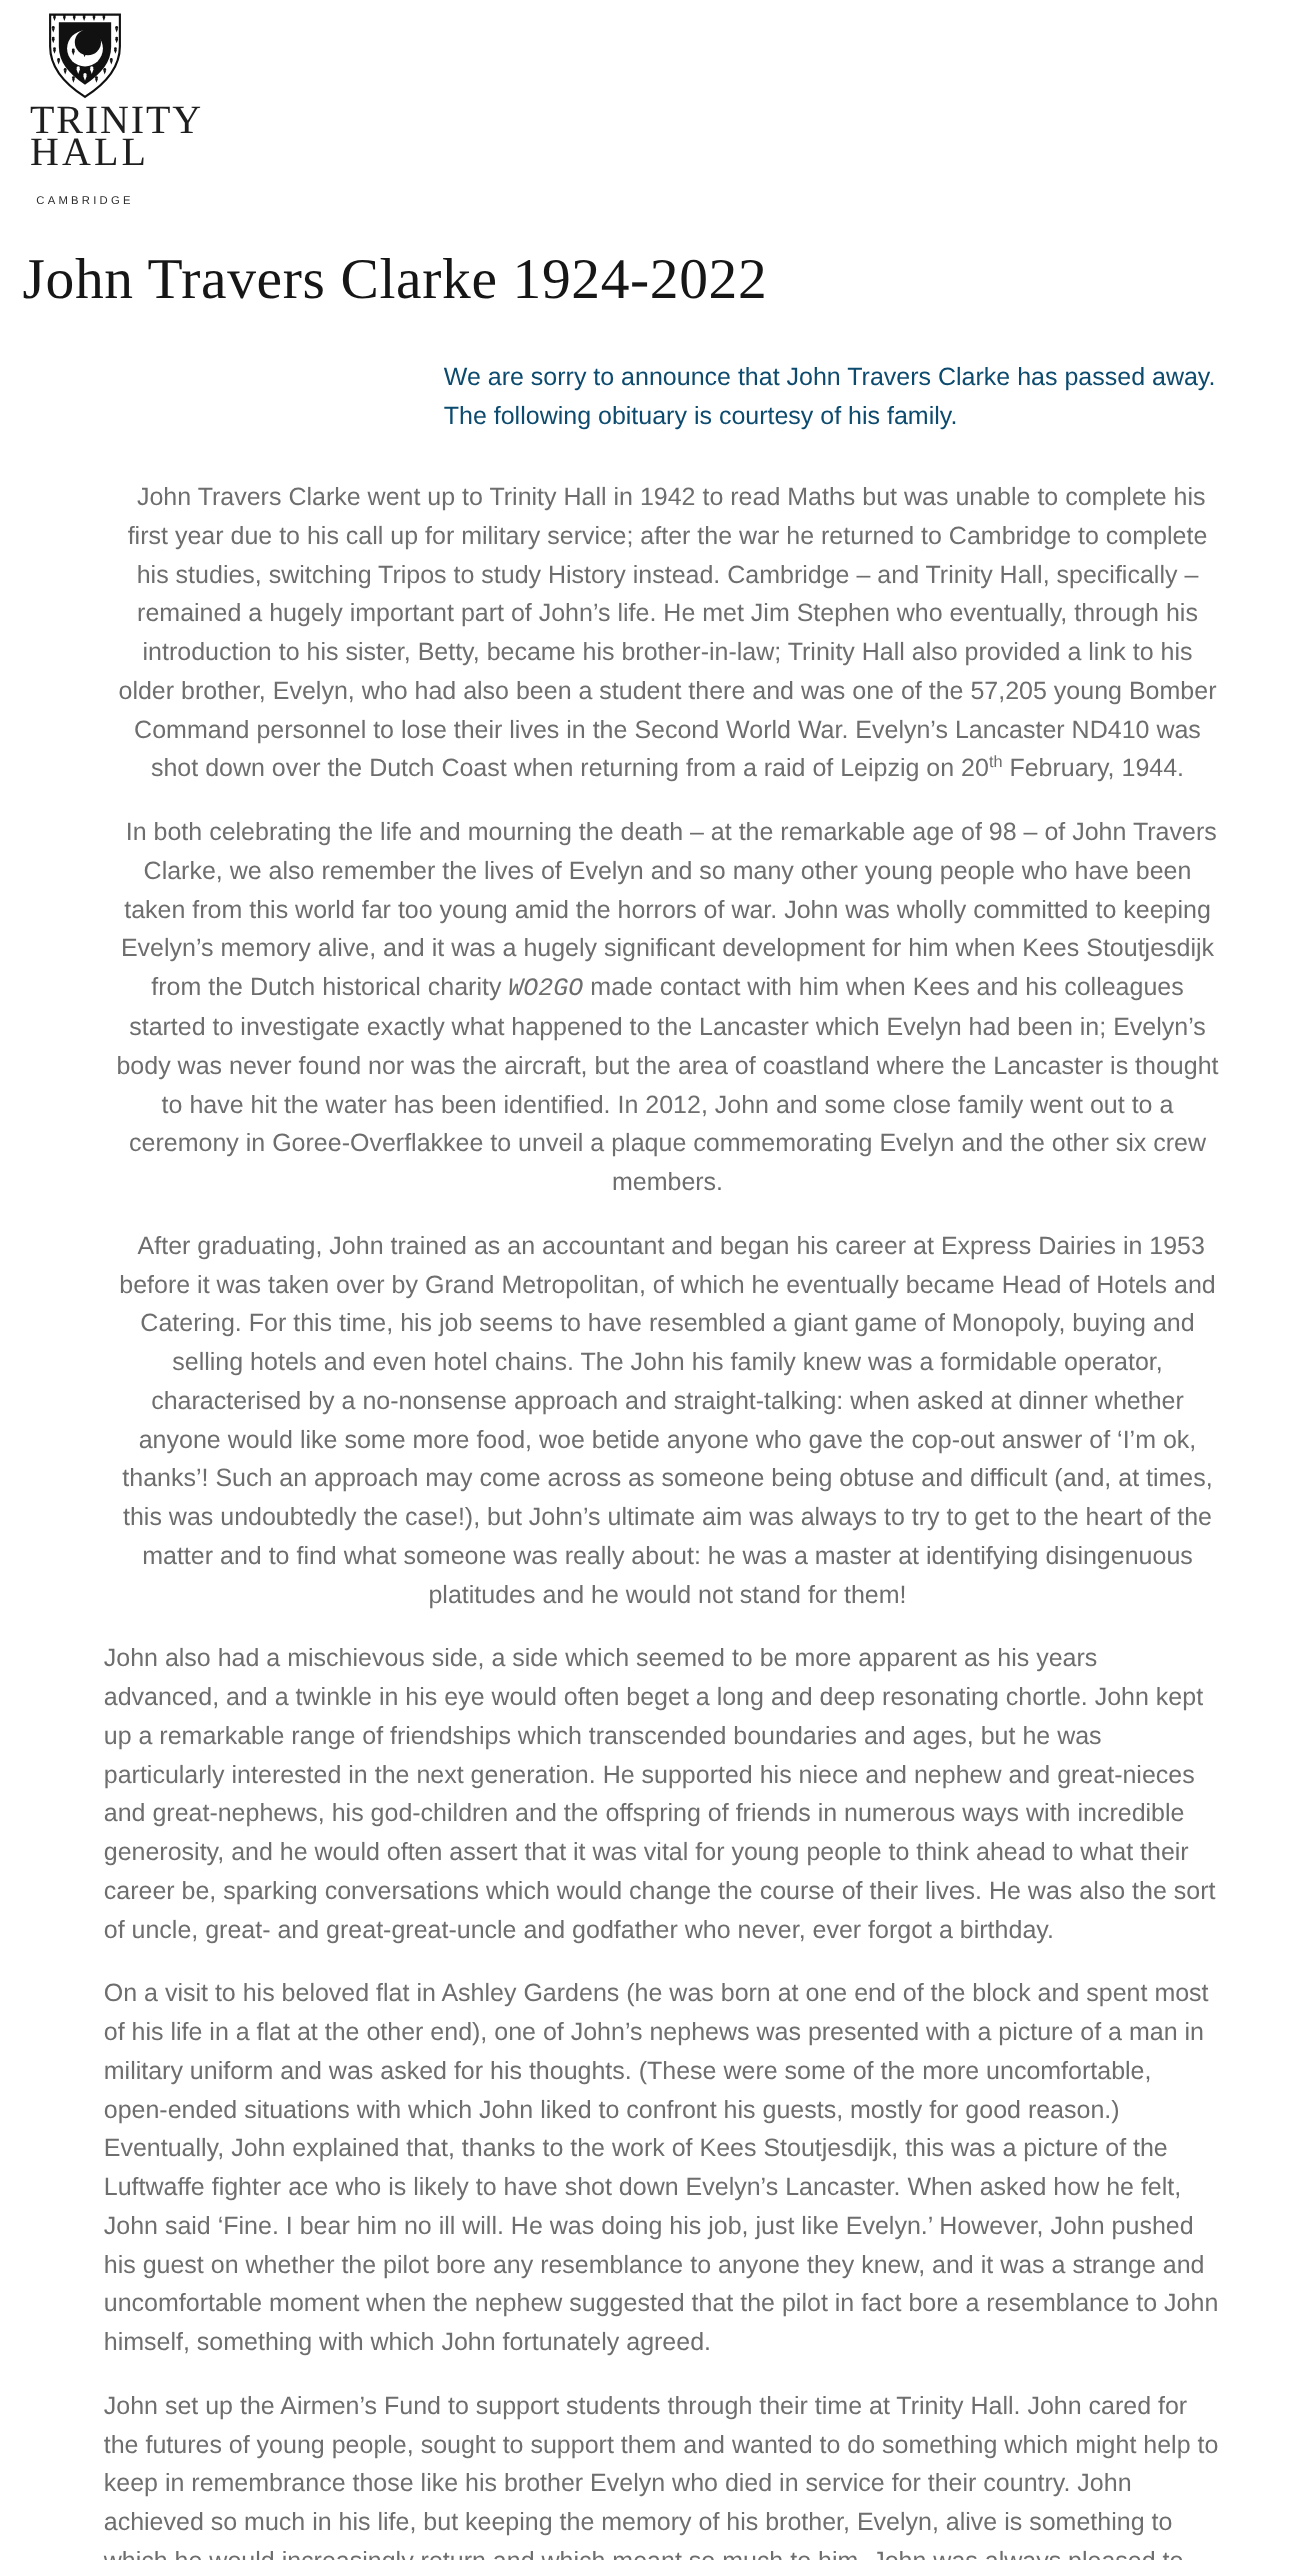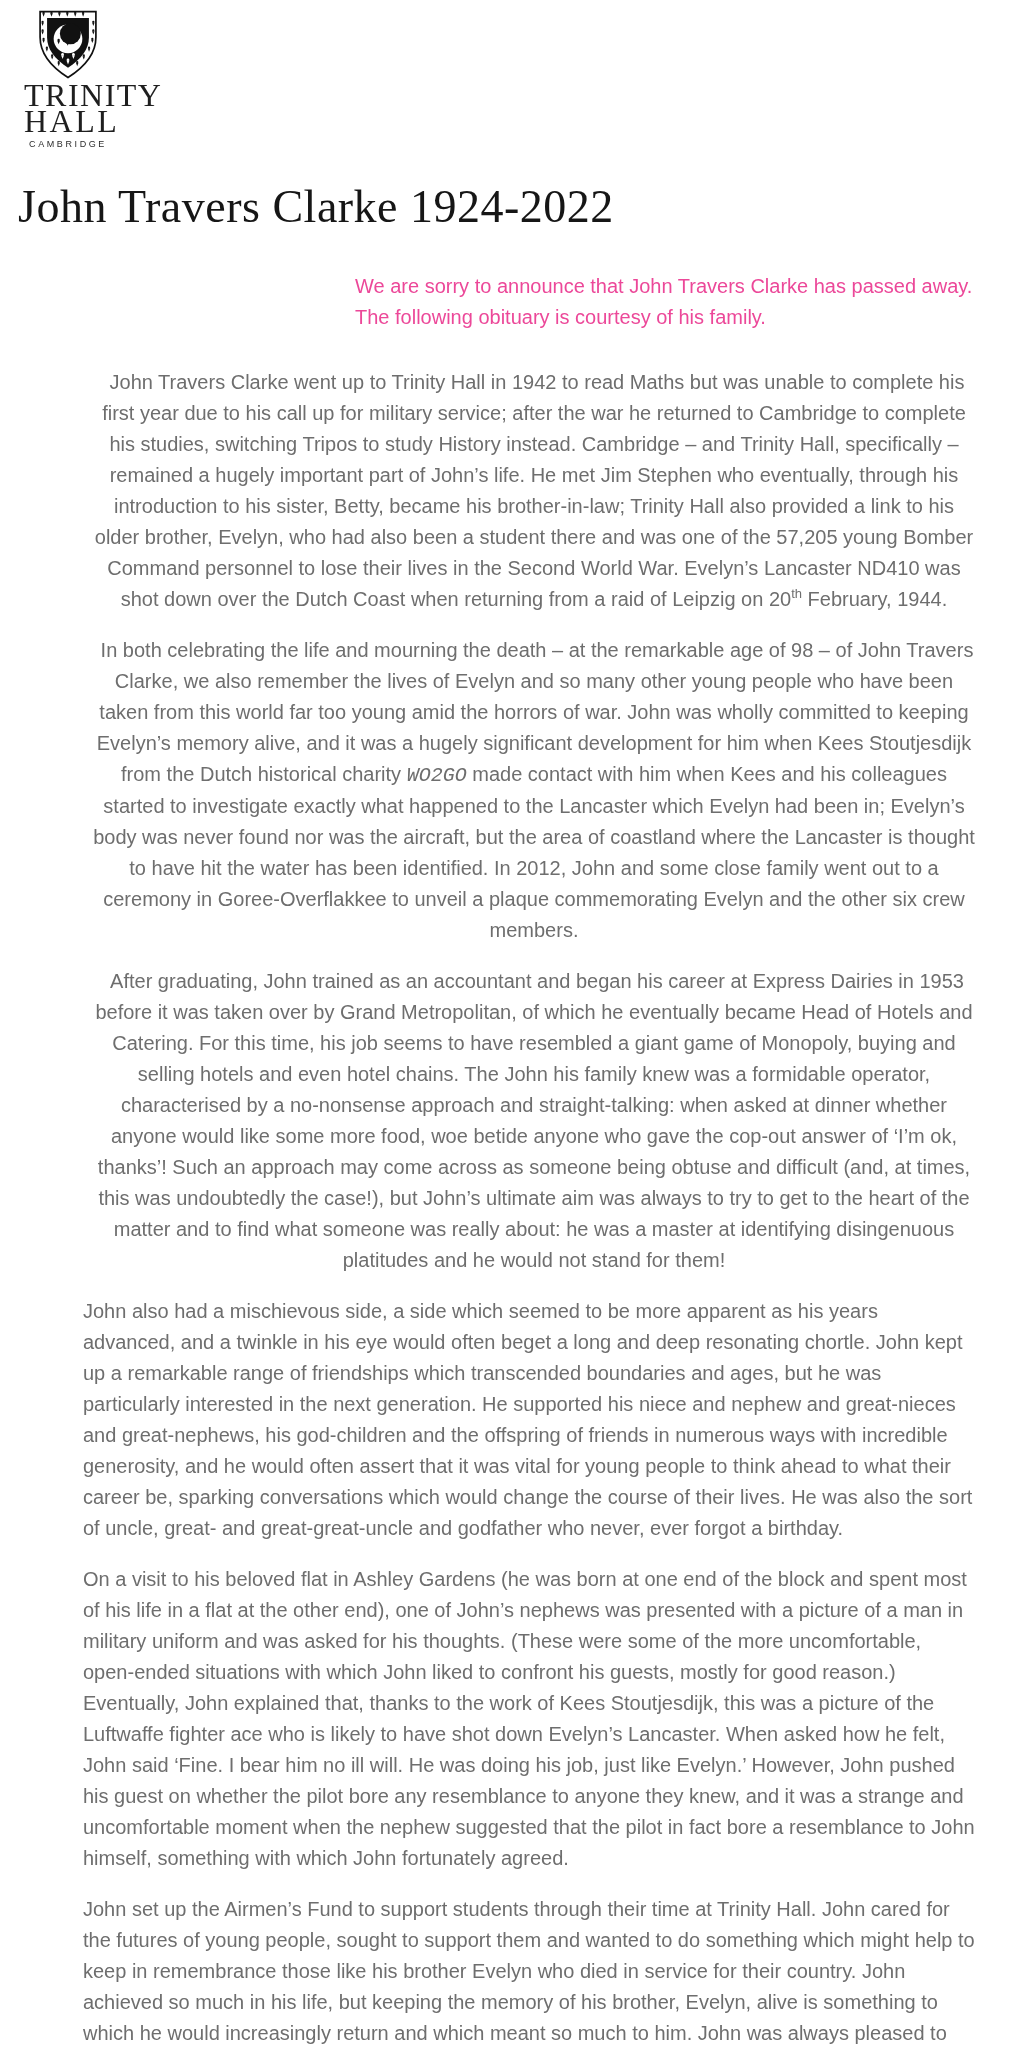--- a/index.html
+++ b/index.html
@@ -28,21 +28,21 @@
     color: #1f1f1f;
     white-space: nowrap;
   }
   .logo-line2 { letter-spacing: 2.5px; }
   .logo-line3 {
     font-family: "Liberation Sans", sans-serif;
     font-size: 9px;
     line-height: 12px;
     letter-spacing: 2.6px;
     color: #2b2b2b;
-    margin-top: 4px;
+    margin-top: 20px;
     white-space: nowrap;
   }
 
   
   .page-title {
     font-family: "Liberation Serif", serif;
     font-weight: 400;
     font-size: 46px;
     line-height: 77px;
     letter-spacing: 0.5px;
@@ -51,21 +51,21 @@
     white-space: nowrap;
   }
 
   
   .intro {
     margin: 26px 0 0 355px;
     width: 618px;
     font-size: 20px;
     line-height: 31px;
     font-weight: 300;
-    color: #ec4899;
+    color: #0c4a6e;
   }
 
   
   .content {
     margin: 34px 0 0 70px;
     width: 905px;
     padding-bottom: 24px;
   }
   .para {
     font-size: 20px;

